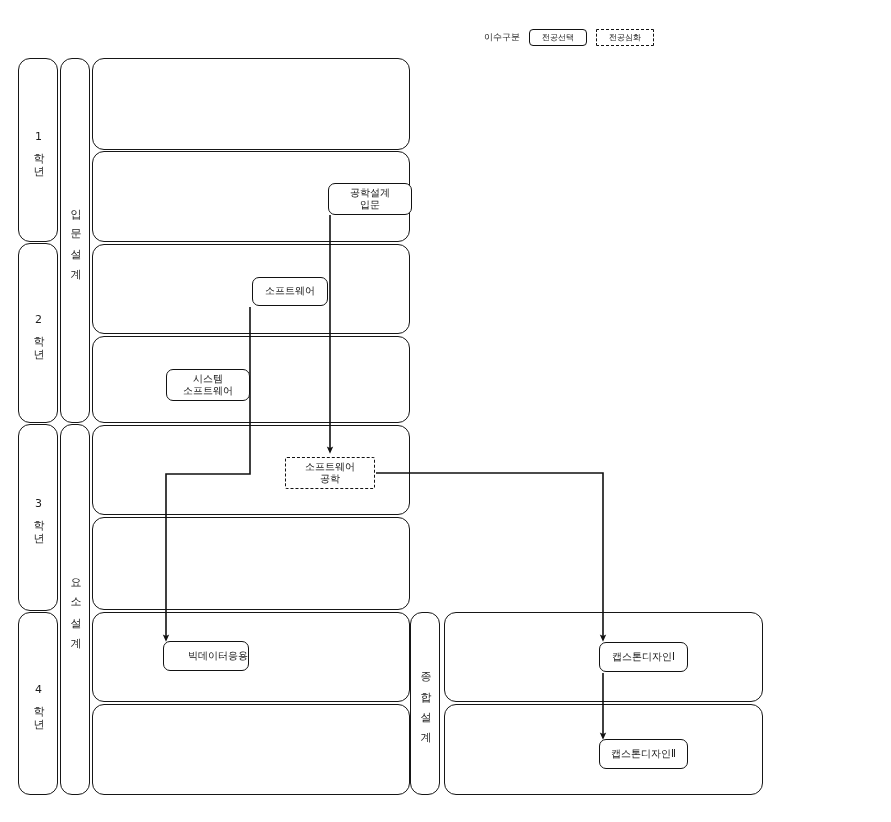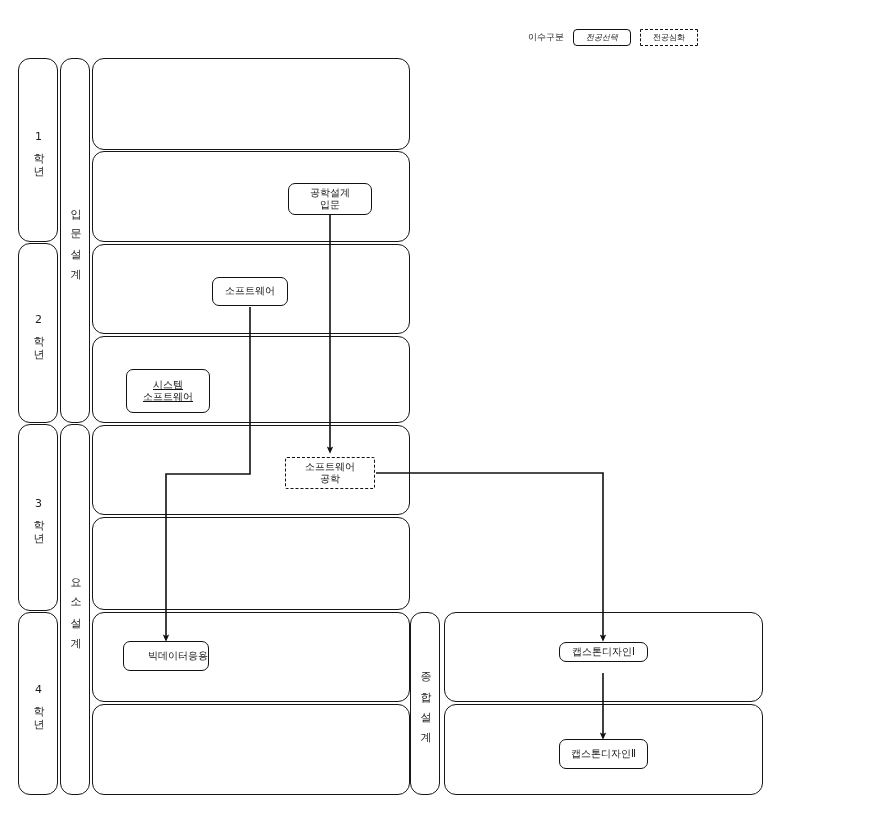--- a/index.html
+++ b/index.html
@@ -31,42 +31,40 @@
   }
 
   
   .legend {
     position: absolute;
     left: 484px;
     top: 29px;
     display: flex;
     align-items: center;
     gap: 9px;
-    margin-left: 44px;
   }
   .legend-label {
     font-size: 9px;
     color: #1b1b1b;
     white-space: nowrap;
   }
   .legend-chip {
     width: 58px;
     height: 17px;
     display: flex;
     align-items: center;
     justify-content: center;
     font-size: 8px;
     color: #1b1b1b;
     box-sizing: border-box;
     background: #fff;
   }
   .legend-chip.solid {
     border: 1px solid #111;
     border-radius: 4px;
-    font-style: italic;
   }
   .legend-chip.dashed {
     border: 1.4px dashed #111;
     border-radius: 1px;
   }
 
   
   .frame {
     position: absolute;
     box-sizing: border-box;
@@ -102,20 +100,21 @@
     text-align: center;
     font-size: 10px;
     line-height: 1.22;
     color: #141414;
     background: #ffffff;
     z-index: 6;
   }
   .node.major-select {
     border: 1.4px solid #121212;
     border-radius: 7px;
+    margin-left: 40px;
   }
   .node.major-deep {
     border: 1.6px dashed #121212;
     border-radius: 2px;
   }
 
   
   #wires {
     position: absolute;
     left: 0;
@@ -200,37 +199,37 @@
   <div class="node major-select" style="left:288px; top:183px; width:84px; height:32px;">
     <span>
       <span>공학설계</span><br><span>입문</span>
     </span>
   </div>
 
   <div class="node major-select" style="left:212px; top:277px; width:76px; height:29px;">
     <span>소프트웨어</span>
   </div>
 
-  <div class="node major-select" style="left:126px; top:369px; width:84px; height:44px;text-decoration:underline;">
+  <div class="node major-select" style="left:126px; top:369px; width:84px; height:32px;">
     <span>
       <span>시스템</span><br><span>소프트웨어</span>
     </span>
   </div>
 
   <div class="node major-deep" style="left:285px; top:457px; width:90px; height:32px;">
     <span>
       <span>소프트웨어</span><br><span>공학</span>
     </span>
   </div>
 
   <div class="node major-select" style="left:123px; top:641px; width:86px; height:30px;justify-content:flex-end;">
     <span>빅데이터응용</span>
   </div>
 
-  <div class="node major-select" style="left:559px; top:642px; width:89px; height:20px;">
+  <div class="node major-select" style="left:559px; top:642px; width:89px; height:30px;">
     <span>캡스톤디자인Ⅰ</span>
   </div>
 
   <div class="node major-select" style="left:559px; top:739px; width:89px; height:30px;">
     <span>캡스톤디자인Ⅱ</span>
   </div>
 
 </div>
 
 </body></html>

